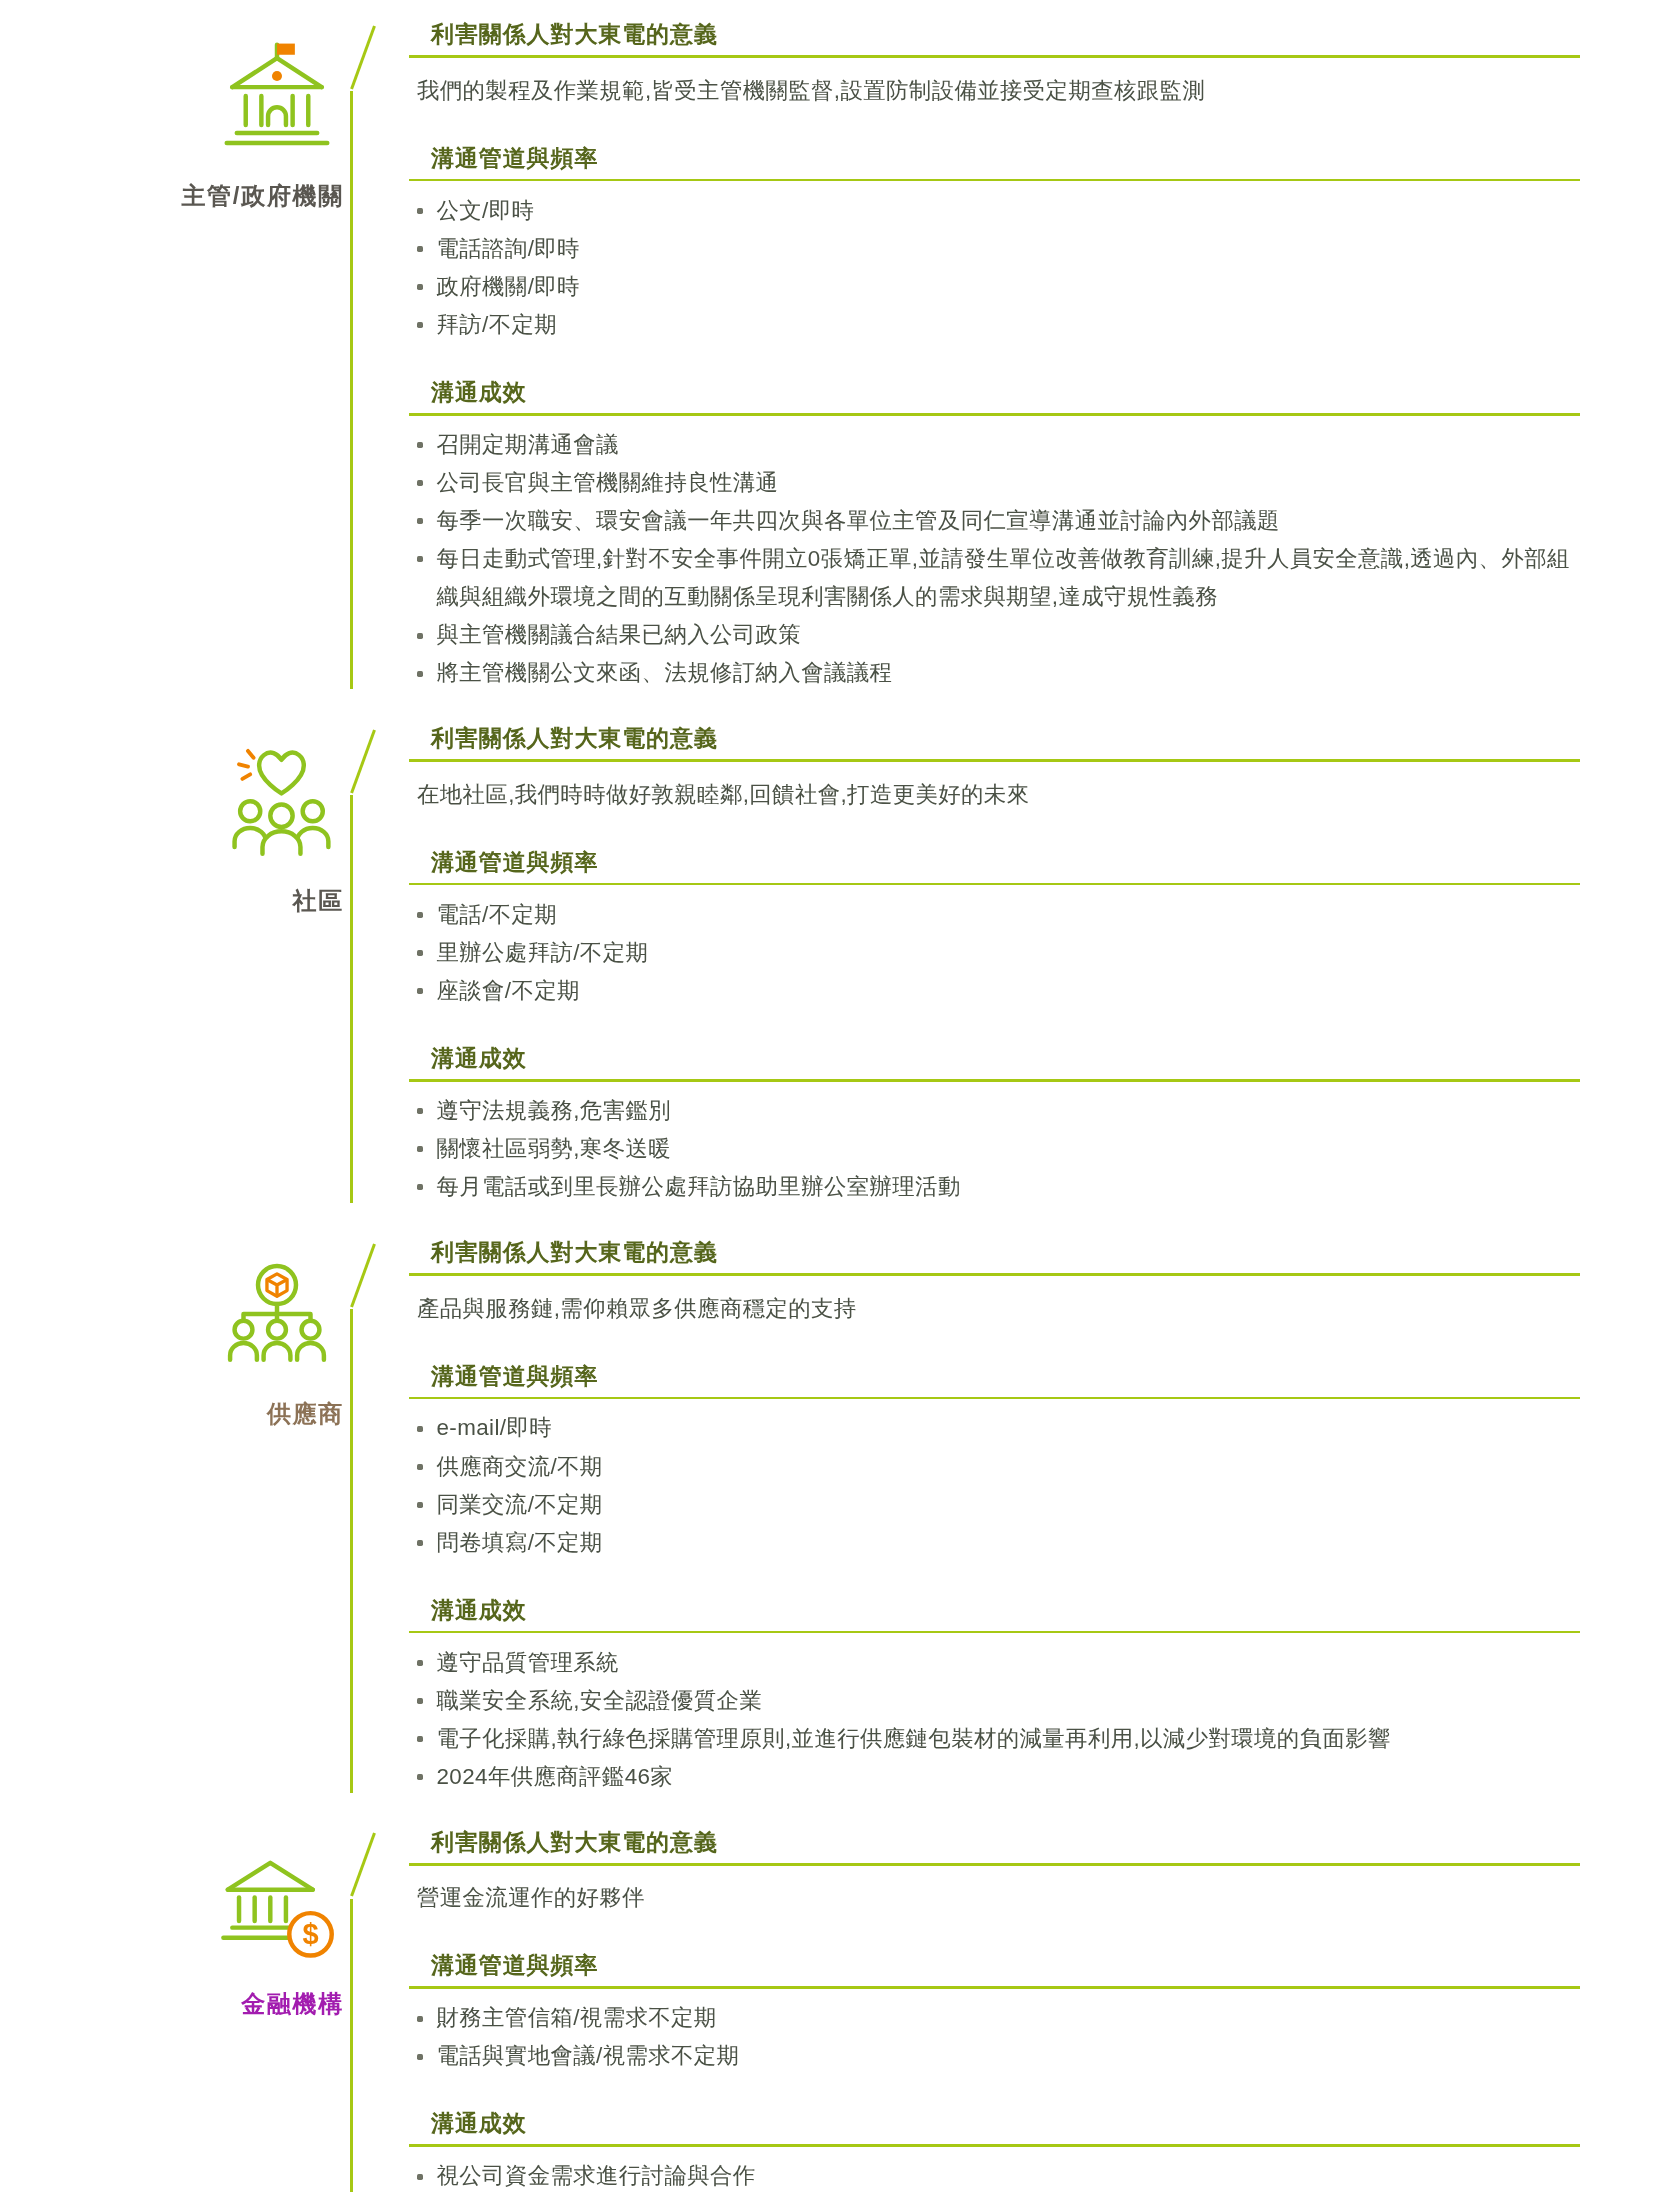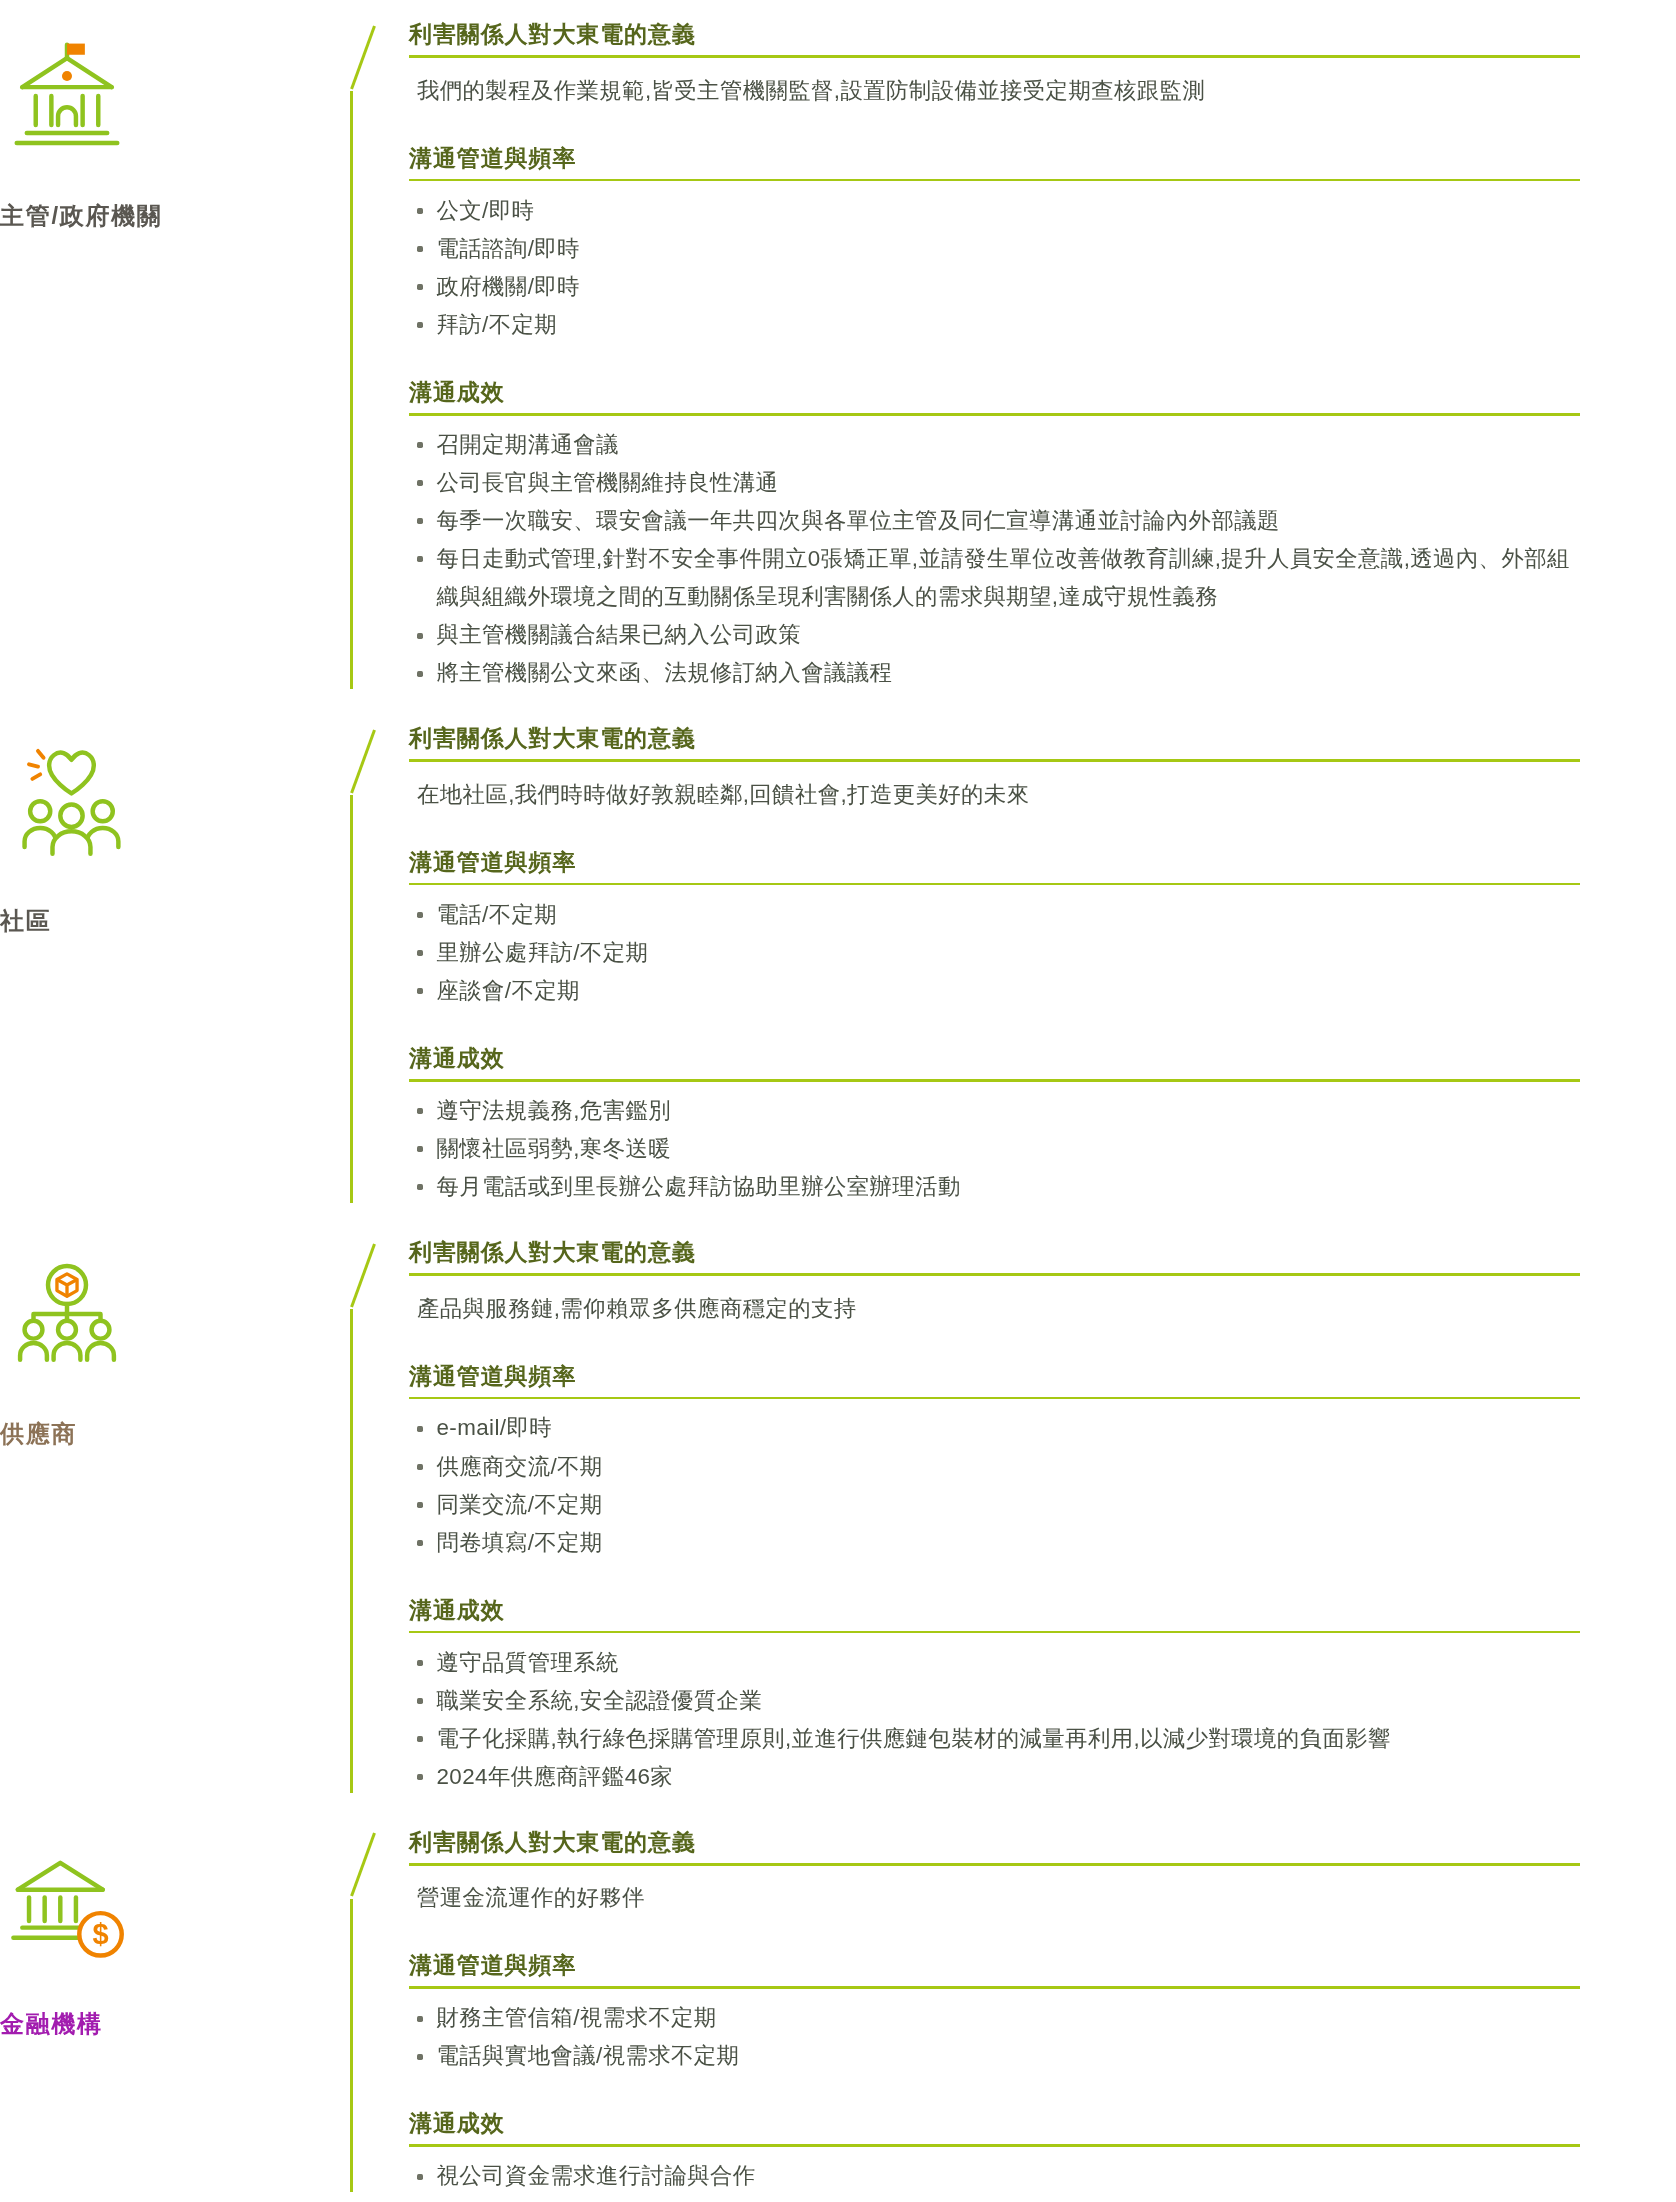--- a/index.html
+++ b/index.html
@@ -20,23 +20,22 @@
     padding-top:22.4px;
   }
   .page{width:100%;}
   .row{
     display:flex;align-items:stretch;
     margin-bottom:34px;
   }
   .row:last-child{margin-bottom:0;}
   .icon-col{
     flex:0 0 344px;
-    display:flex;flex-direction:column;align-items:flex-start;
+    display:flex;flex-direction:column;align-items:flex-end;
     padding-top:15.5px;
-    gap:20px;
   }
   .icon{width:134px;height:134px;display:block;}
   .icon svg{width:100%;height:100%;display:block;}
   .icon-label{
     margin-top:8.6px;
     font-size:24px;font-weight:bold;letter-spacing:1.7px;
     color:var(--label);
     text-align:center;
     white-space:nowrap;
   }
@@ -49,21 +48,21 @@
   .vline{
     position:absolute;left:6px;top:69px;bottom:3.4px;width:2.6px;
     background:var(--lime);
   }
   .content{
     flex:1 1 auto;
     padding-left:65px;padding-right:96px;
   }
   h3.sub{
     font-size:23px;font-weight:bold;color:var(--header);
-    letter-spacing:0.9px;margin-top:36px;line-height:1.1;
+    letter-spacing:0.9px;margin-top:36px;line-height:1.1;margin-left:22px;
   }
   h3.sub:first-child{margin-top:0;}
   .rule{height:2.6px;background:var(--lime);margin-top:7.7px;}
   p.para{
     margin-top:13.8px;font-size:22.4px;line-height:1.7;color:var(--body);
     letter-spacing:0.4px;
     margin-left:8px;
   }
   ul.bullets{margin-top:10.3px;list-style:none;}
   ul.bullets li{

